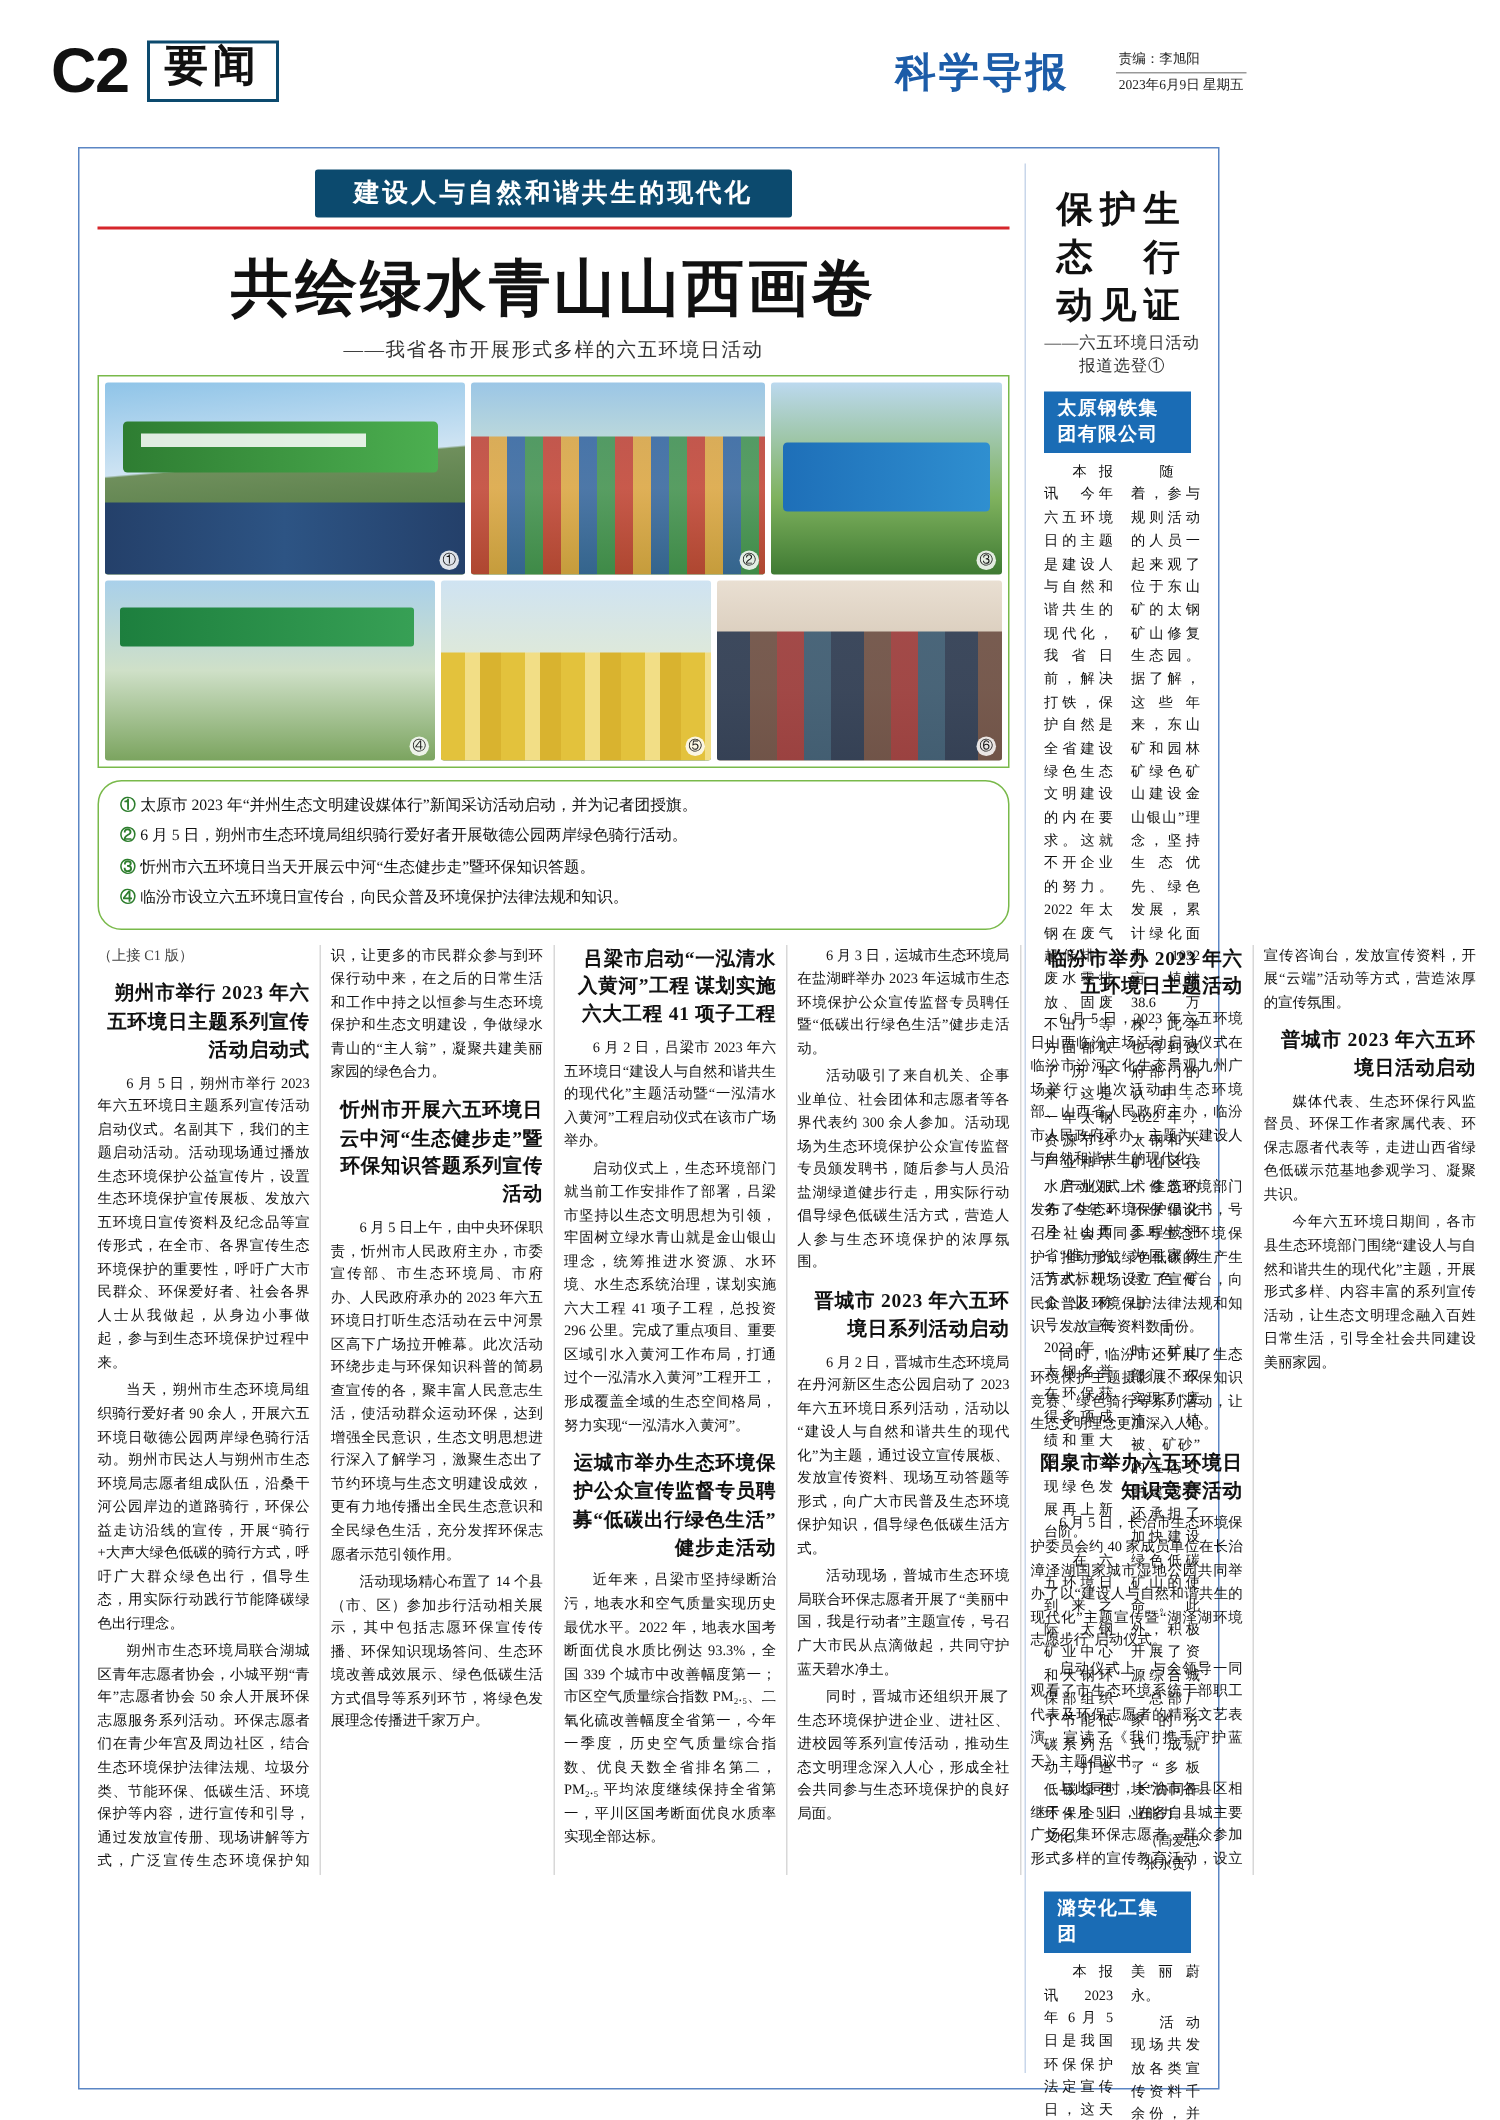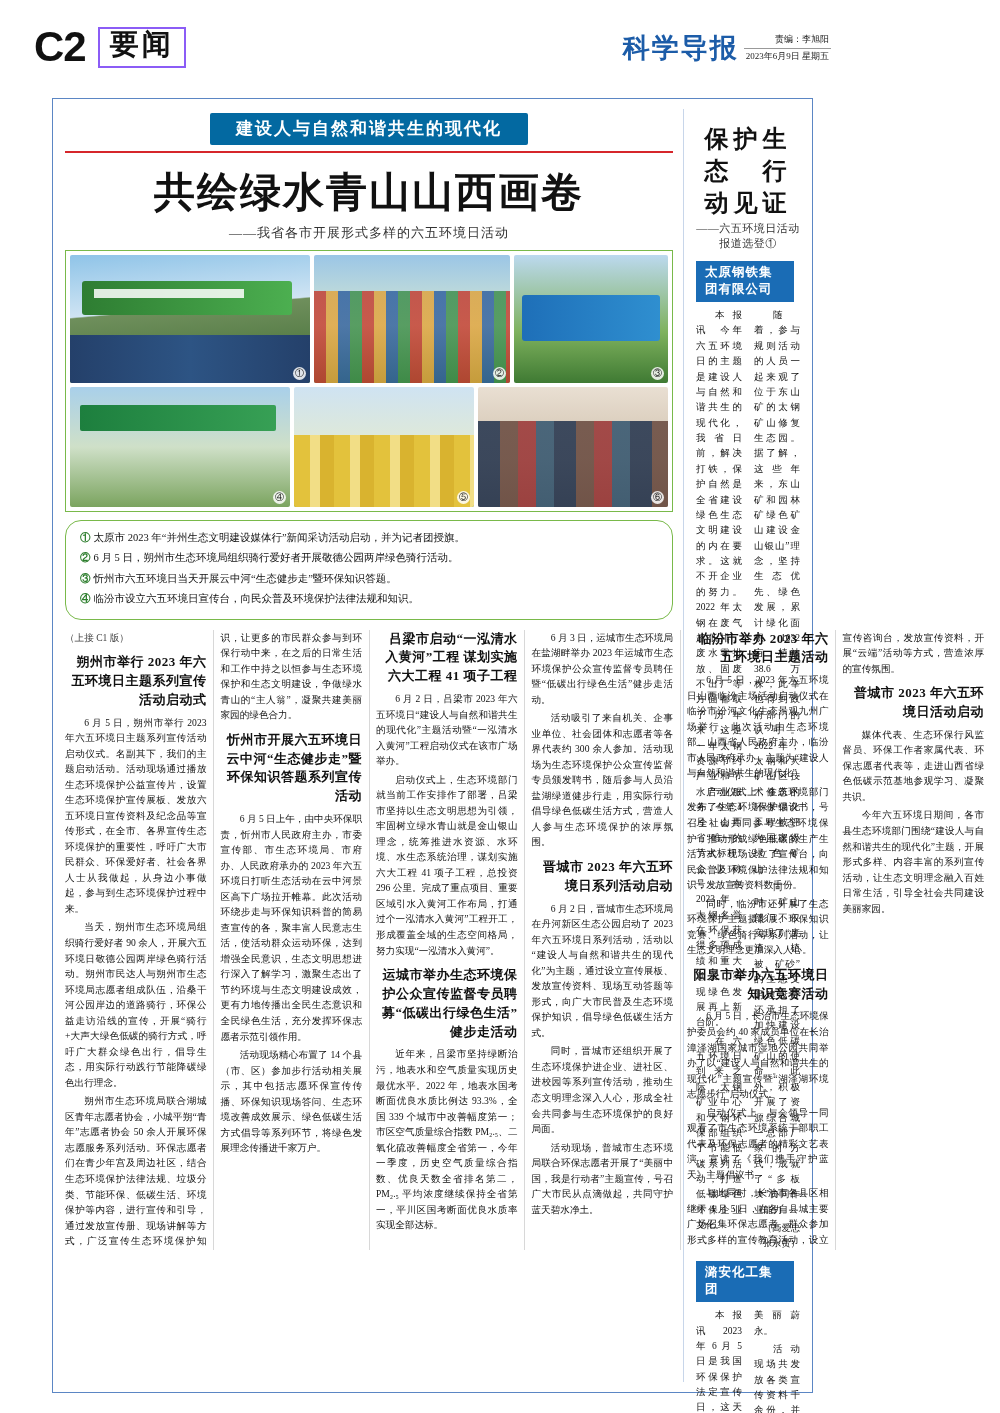--- a/index.html
+++ b/index.html
@@ -22,26 +22,26 @@
     display:flex;align-items:flex-start;justify-content:space-between;
     height:62px;
   }
   .mast-left{display:flex;align-items:center;gap:12px;}
   .page-no{
     font-family:"Liberation Sans", sans-serif;
     font-size:42px;font-weight:700;letter-spacing:-1px;color:#111;
     line-height:1;
   }
   .section-box{
-    border:2px solid #8b5cf6;
+    border:2px solid #0c4a6e;
     padding:1px 10px 7px 10px;
     font-size:29px;font-weight:700;letter-spacing:3px;
     line-height:1;
   }
-  .mast-right{display:flex;align-items:center;gap:5px;margin-top:4px;text-align:right;}
+  .mast-right{display:flex;align-items:center;gap:31px;margin-top:4px;}
   .paper-name{
     font-size:27px;font-weight:700;letter-spacing:2px;color:#1c5ca8;
     font-family:"Liberation Serif", serif;
   }
   .mast-meta{font-size:9px;line-height:1.55;color:#222;}
   .mast-meta div{border-bottom:1px solid #999;padding:1px 2px;white-space:nowrap;}
   .mast-meta div:last-child{border-bottom:none;}
 
   
   .frame{
@@ -57,21 +57,21 @@
   }
   .col-left{width:612px;position:relative;}
   .col-right{width:272px;position:relative;border-left:1px solid #c8d6ea;padding-left:12px;}
 
   
   .banner{
     text-align:center;margin-top:4px;margin-bottom:2px;
   }
   .banner-main{
     display:inline-block;
-    background:#0369a1;color:#fff;
+    background:#0c4a6e;color:#fff;
     font-family:"Liberation Sans", sans-serif;
     font-size:17px;font-weight:700;letter-spacing:2px;
     padding:4px 26px 5px 26px;
     border-radius:2px;
     position:relative;
   }
   .banner-sub{
     font-size:12px;color:#b8272c;letter-spacing:1px;margin-top:4px;
     font-family:"Liberation Sans", sans-serif;
   }
@@ -281,22 +281,22 @@
           <p>6 月 2 日，吕梁市 2023 年六五环境日“建设人与自然和谐共生的现代化”主题活动暨“一泓清水入黄河”工程启动仪式在该市广场举办。</p>
           <p>启动仪式上，生态环境部门就当前工作安排作了部署，吕梁市坚持以生态文明思想为引领，牢固树立绿水青山就是金山银山理念，统筹推进水资源、水环境、水生态系统治理，谋划实施六大工程 41 项子工程，总投资 296 公里。完成了重点项目、重要区域引水入黄河工作布局，打通过个一泓清水入黄河”工程开工，形成覆盖全域的生态空间格局，努力实现“一泓清水入黄河”。</p>
 
           <h3 class="sub">运城市举办生态环境保护公众宣传监督专员聘募“低碳出行绿色生活”健步走活动</h3>
           <p>近年来，吕梁市坚持绿断治污，地表水和空气质量实现历史最优水平。2022 年，地表水国考断面优良水质比例达 93.3%，全国 339 个城市中改善幅度第一；市区空气质量综合指数 PM₂.₅、二氧化硫改善幅度全省第一，今年一季度，历史空气质量综合指数、优良天数全省排名第二，PM₂.₅ 平均浓度继续保持全省第一，平川区国考断面优良水质率实现全部达标。</p>
           <p>6 月 3 日，运城市生态环境局在盐湖畔举办 2023 年运城市生态环境保护公众宣传监督专员聘任暨“低碳出行绿色生活”健步走活动。</p>
           <p>活动吸引了来自机关、企事业单位、社会团体和志愿者等各界代表约 300 余人参加。活动现场为生态环境保护公众宣传监督专员颁发聘书，随后参与人员沿盐湖绿道健步行走，用实际行动倡导绿色低碳生活方式，营造人人参与生态环境保护的浓厚氛围。</p>
 
           <h3 class="sub">晋城市 2023 年六五环境日系列活动启动</h3>
           <p>6 月 2 日，晋城市生态环境局在丹河新区生态公园启动了 2023 年六五环境日系列活动，活动以“建设人与自然和谐共生的现代化”为主题，通过设立宣传展板、发放宣传资料、现场互动答题等形式，向广大市民普及生态环境保护知识，倡导绿色低碳生活方式。</p>
+          <p>活动现场，普城市生态环境局联合环保志愿者开展了“美丽中国，我是行动者”主题宣传，号召广大市民从点滴做起，共同守护蓝天碧水净土。</p>
           <p>同时，晋城市还组织开展了生态环境保护进企业、进社区、进校园等系列宣传活动，推动生态文明理念深入人心，形成全社会共同参与生态环境保护的良好局面。</p>
-          <p>活动现场，普城市生态环境局联合环保志愿者开展了“美丽中国，我是行动者”主题宣传，号召广大市民从点滴做起，共同守护蓝天碧水净土。</p>
 
           <h3 class="sub">临汾市举办 2023 年六五环境日主题活动</h3>
           <p>6 月 5 日，2023 年六五环境日山西临汾主场活动启动仪式在临汾市汾河文化生态景观九州广场举行。此次活动由生态环境部、山西省人民政府主办，临汾市人民政府承办，主题为“建设人与自然和谐共生的现代化”。</p>
           <p>启动仪式上，生态环境部门发布了生态环境保护倡议书，号召全社会共同参与生态环境保护，推动形成绿色低碳的生产生活方式。现场设立了宣传台，向民众普及环境保护法律法规和知识，发放宣传资料数千份。</p>
           <p>同时，临汾市还开展了生态环境保护主题摄影展、环保知识竞赛、绿色骑行等系列活动，让生态文明理念更加深入人心。</p>
 
           <h3 class="sub">阳泉市举办六五环境日知识竞赛活动</h3>
           <p>6 月 5 日，长治市生态环境保护委员会约 40 家成员单位在长治漳泽湖国家城市湿地公园共同举办了以“建设人与自然和谐共生的现代化”主题宣传暨“湖泽湖环境志愿步行”启动仪式。</p>
           <p>启动仪式上，与会领导一同观看了市生态环境系统干部职工代表及环保志愿者的精彩文艺表演，宣读了《我们携手守护蓝天》主题倡议书。</p>
           <p>与此同时，长治市各县区相继于 4 月 5 日，在各自县城主要广场召集环保志愿者、群众参加形式多样的宣传教育活动，设立宣传咨询台，发放宣传资料，开展“云端”活动等方式，营造浓厚的宣传氛围。</p>

